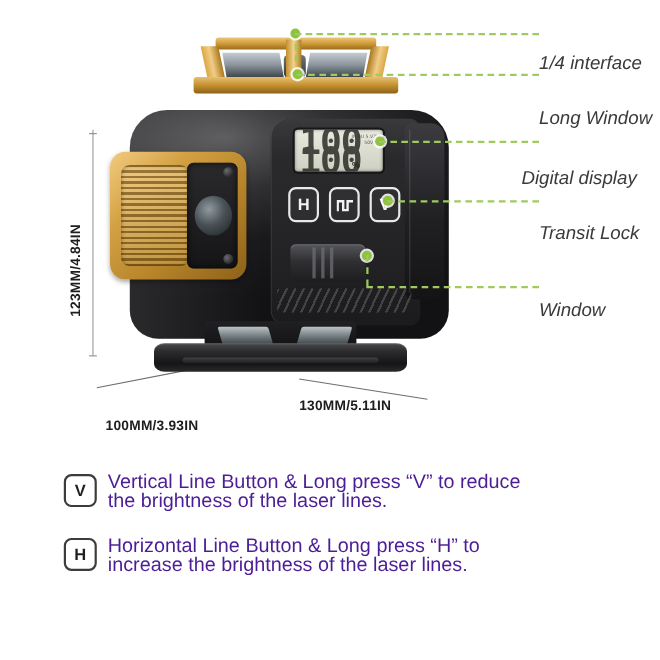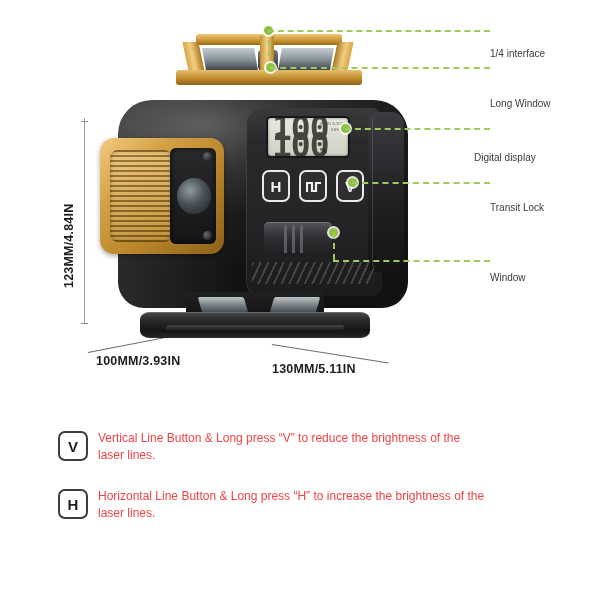--- a/index.html
+++ b/index.html
@@ -291,23 +291,24 @@
     border-left: 2px dashed #9fca5e;
   }
   .callout-dot {
     position:absolute;
     width:9px; height:9px; border-radius:50%;
     background: #8fc241;
     box-shadow: 0 0 0 2px rgba(255,255,255,.85);
   }
   .callout-text {
     position:absolute;
-    font-size: 10px;
+    font-size: 17px;
     color: #3a3a3a;
     white-space: nowrap;
+    font-style: italic;
   }
 
   
   #legend {
     position:absolute;
     left:0; top:400px;
     width:600px; height:200px;
   }
   .legend-row {
     position:absolute;
@@ -321,37 +322,37 @@
     flex: 0 0 auto;
     width: 26px; height: 26px;
     border: 2px solid #3c3c3c;
     border-radius: 7px;
     display:flex; align-items:center; justify-content:center;
     font-size: 15px; font-weight: bold; color:#1f1f1f;
     background:#fff;
     margin-top: 1px;
   }
   .legend-text {
-    font-size: 12px;
+    font-size: 18px;
     line-height: 17px;
-    color: #ef4444;
+    color: #4c1d95;
   }
 </style>
 </head>
 <body>
 
 <div id="diagram">
 
   <div class="dim-line-v" style="left:84px; top:118px; height:205px;"></div>
   <div class="dim-tick" style="left:84px; top:118px; transform:rotate(90deg);"></div>
   <div class="dim-tick" style="left:84px; top:320px; transform:rotate(90deg);"></div>
   <div class="dim-label-v" style="left:62px; top:288px;">123MM/4.84IN</div>
 
   <div class="dim-line-h" style="left:88px; top:352px; width:96px; transform:rotate(-11deg); transform-origin:left center;"></div>
-  <div class="dim-label-h" style="left:96px; top:354px;">100MM/3.93IN</div>
+  <div class="dim-label-h" style="left:96px; top:380px;">100MM/3.93IN</div>
 
   <div class="dim-line-h" style="left:272px; top:344px; width:118px; transform:rotate(9deg); transform-origin:left center;"></div>
   <div class="dim-label-h" style="left:272px; top:362px;">130MM/5.11IN</div>
 
   <div class="device">
 
     <div class="body-main"></div>
     <div class="face-panel"></div>
     <div class="right-block"></div>
 

